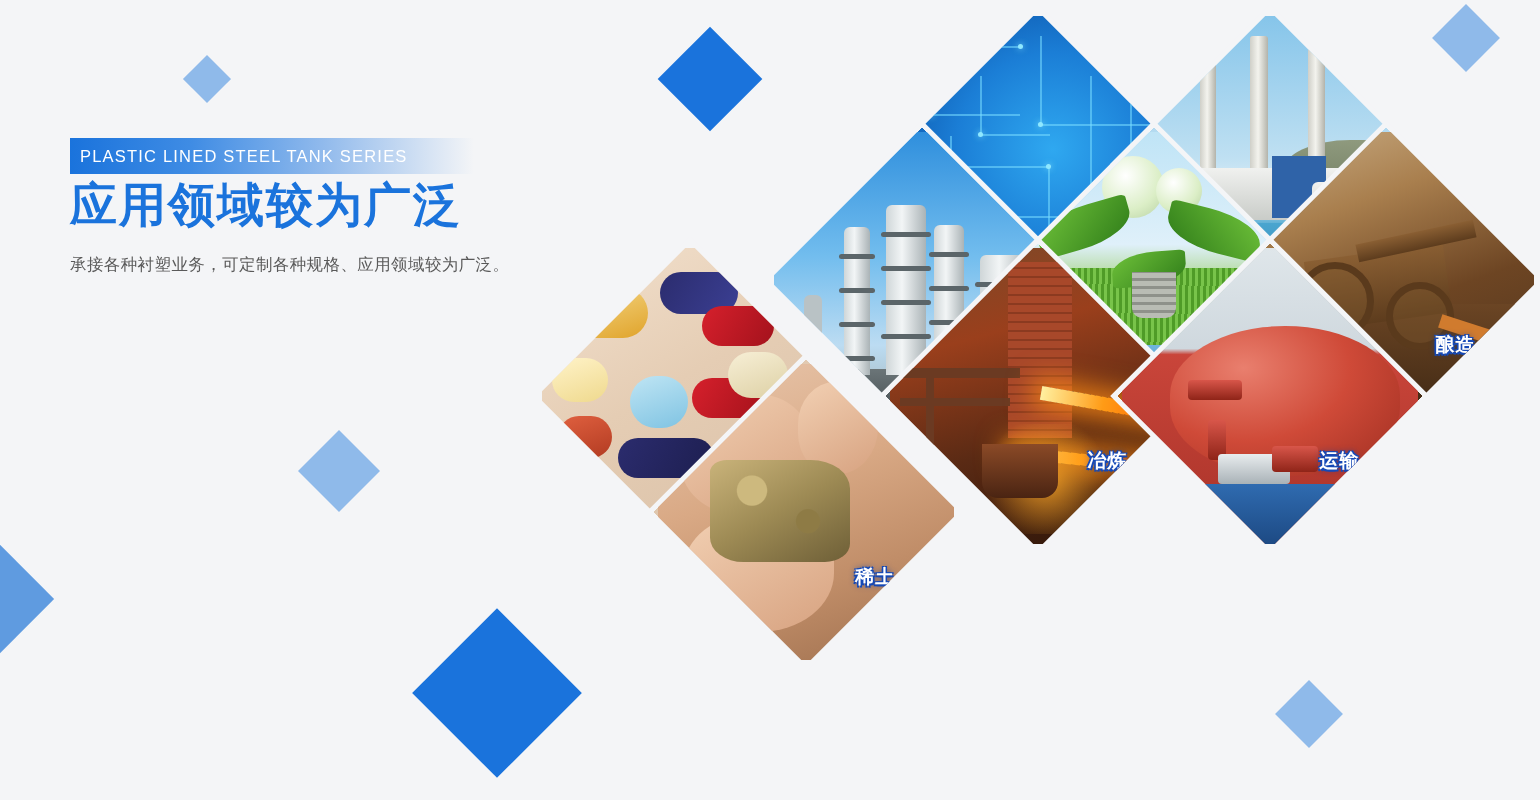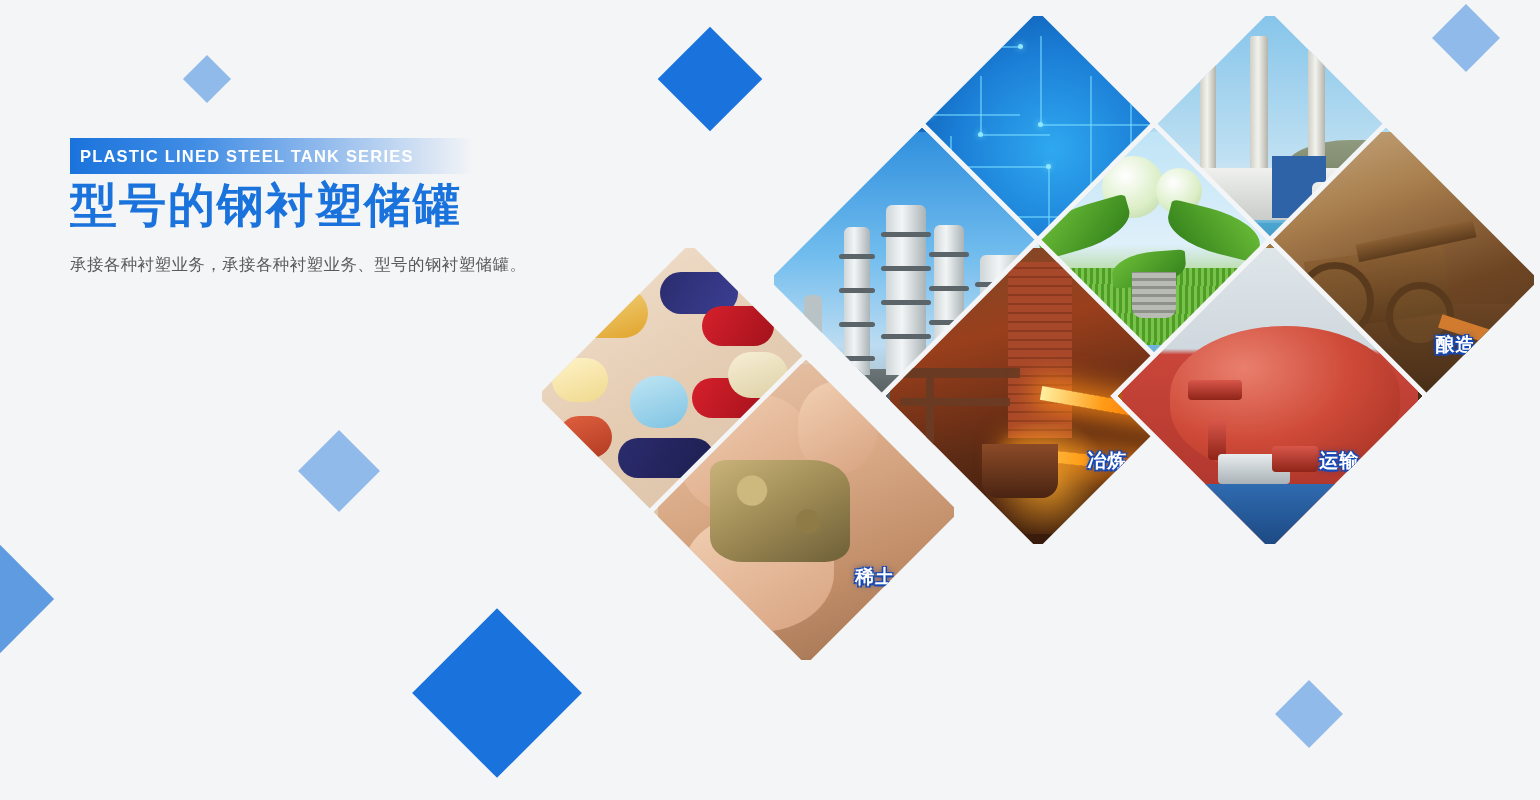--- a/index.html
+++ b/index.html
@@ -12,21 +12,21 @@
   #banner{position:absolute;inset:0;width:1540px;height:800px;overflow:hidden;background:#f4f5f7;}
 
   
   .deco{position:absolute;transform:rotate(45deg);}
 
   
   .text-block{position:absolute;left:70px;top:138px;width:620px;z-index:40;}
   .eyebrow{
     display:block;height:36px;line-height:36px;width:404px;
     background:linear-gradient(90deg,#1a73dc 0%,#3f8ce4 30%,#8fb9ec 62%,rgba(244,245,247,0) 100%);
-    color:#ffffff;font-size:16.5px;letter-spacing:1.2px;font-weight:700;
+    color:#ffffff;font-size:16.5px;letter-spacing:1.2px;font-weight:400;
     padding-left:10px;box-sizing:border-box;white-space:nowrap;
   }
   .h1{
     margin-top:18px;font-size:50px;line-height:1.12;font-weight:bold;color:#4a4a4a;
     letter-spacing:2px;white-space:nowrap;
   }
   .h2{
     margin-top:4px;font-size:47px;line-height:1.15;font-weight:bold;color:#1a73dc;
     letter-spacing:2px;white-space:nowrap;
   }
@@ -282,17 +282,17 @@
           <div class="hand" style="left: 26px; top: 150px; width: 150px; height: 118px;"></div>
           <div class="hand" style="left: 140px; top: 18px; width: 80px; height: 92px;"></div>
           <div class="ore" style="left: 52px; top: 96px; width: 140px; height: 102px;"></div>
         </div>
         <div class="lbl" style="left: 183px; top: 92px;">稀土</div>
       </div>
     </div>
 
   <div class="text-block">
     <span class="eyebrow">PLASTIC LINED STEEL TANK SERIES</span>
-    <div class="h2">型号的钢衬塑储罐</div>
-    <div class="sub">承接各种衬塑业务，承接各种衬塑业务、型号的钢衬塑储罐。</div>
+    <div class="h2">应用领域较为广泛</div>
+    <div class="sub">承接各种衬塑业务，可定制各种规格、应用领域较为广泛。</div>
   </div>
 
 </div>
 
 </body></html>

